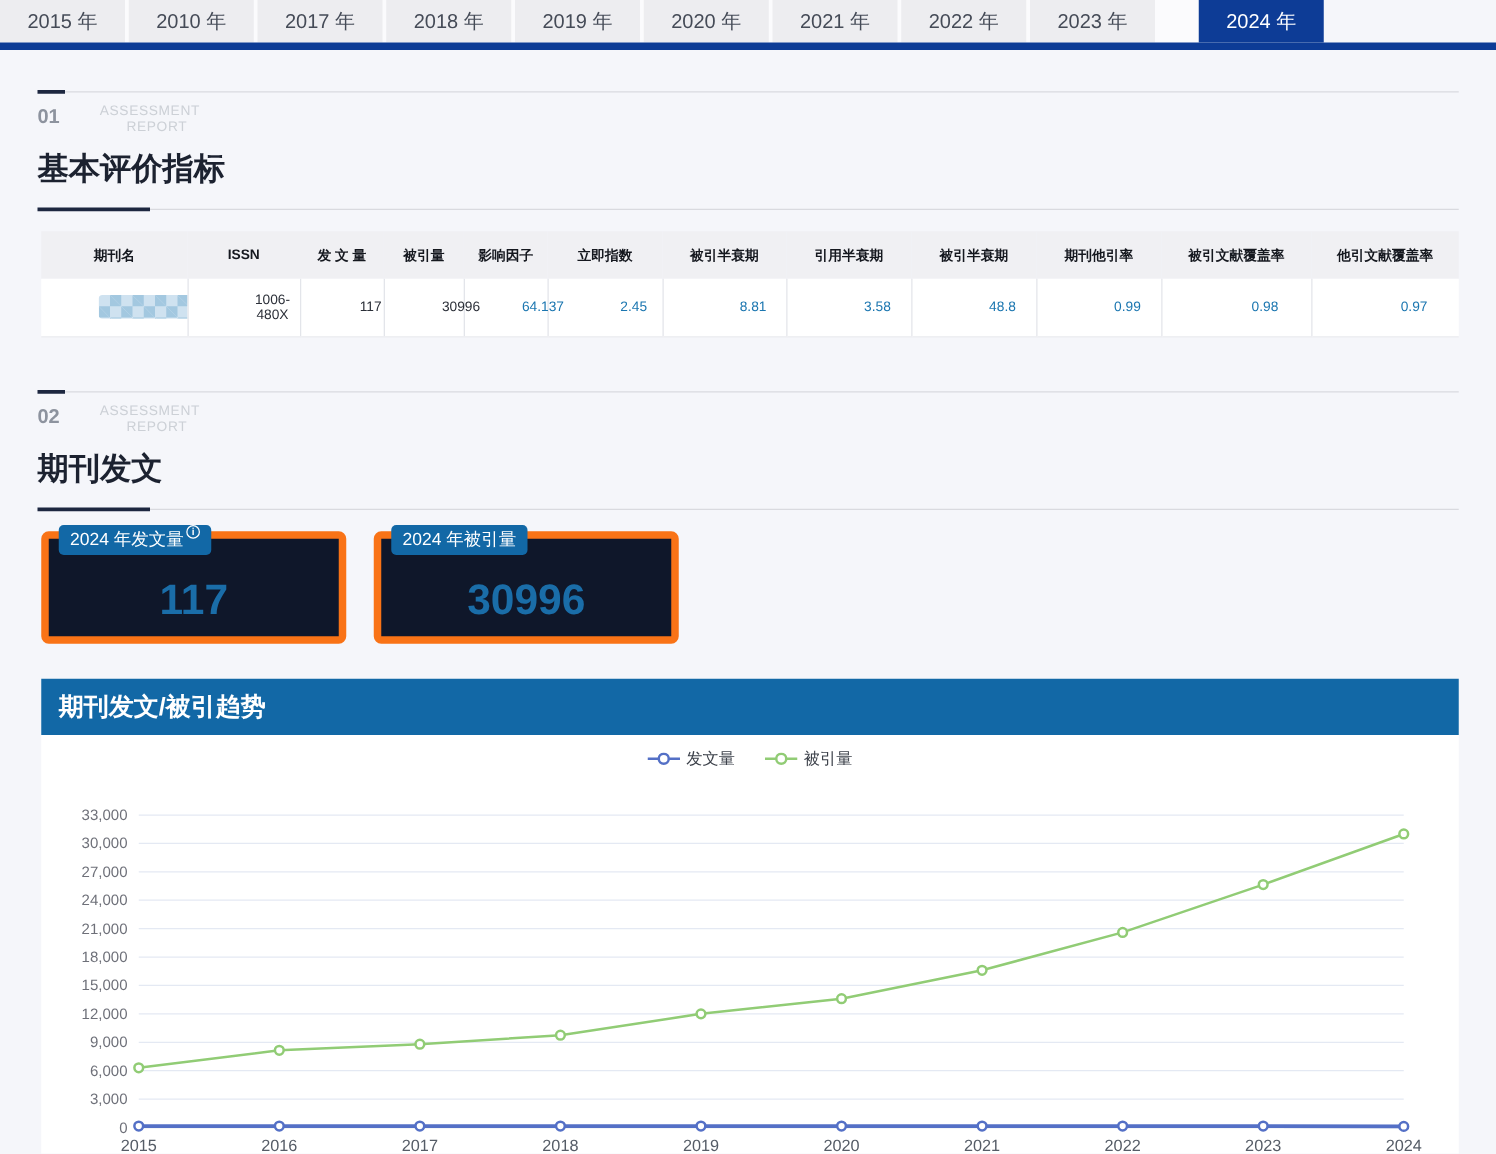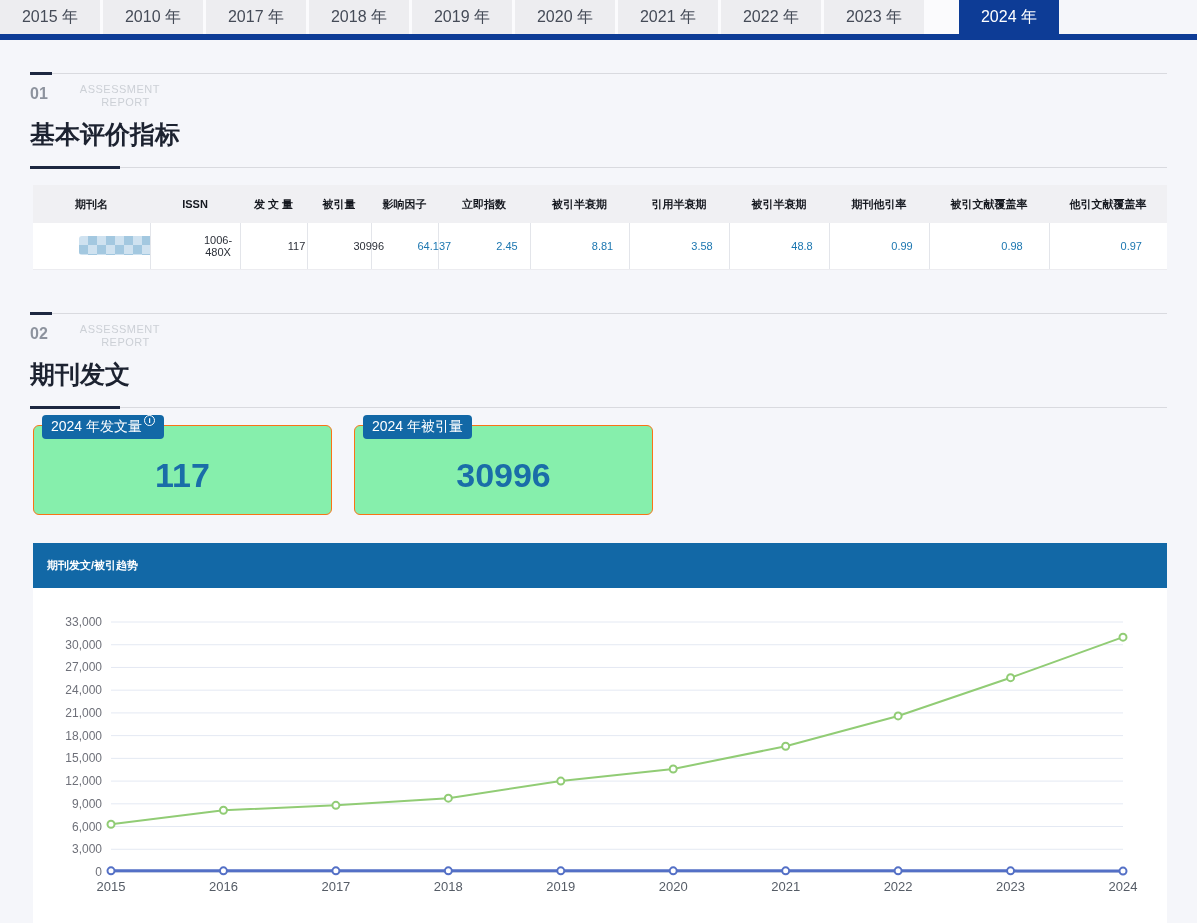--- a/index.html
+++ b/index.html
@@ -41,36 +41,36 @@
   .metrics-table td.blue { color:#1b76b0; }
   .redacted { width:100px; height:19px; margin:0 auto; border-radius:3px;
     background-color:#cfe2f0;
     background-image:
       linear-gradient(45deg,#a3c8e0 25%,transparent 25%,transparent 75%,#a3c8e0 75%),
       linear-gradient(45deg,#a3c8e0 25%,transparent 25%,transparent 75%,#a3c8e0 75%);
     background-position:0 0,9px 9px; background-size:18px 18px; }
 
   
   .cards { position:absolute; top:425px; left:33px; display:flex; gap:22px; }
-  .card { position:relative; width:299px; height:90px; background:#86efac;
-    border:1px solid #f97316; border-radius:6px; }
+  .card { position:relative; width:244px; height:90px; background:#0f172a;
+    border:6px solid #f97316; border-radius:6px; }
   .card-badge { position:absolute; top:-11px; left:8px; height:24px;
     background:#1268a6; color:#ffffff; font-size:14px; border-radius:4px;
     display:flex; align-items:flex-start; padding:3px 9px 0 9px; }
   .info-icon { display:inline-block; width:11px; height:11px; margin-left:2px;
     margin-top:-3px; border:1px solid #ffffff; border-radius:50%;
     font-size:8px; line-height:10px; text-align:center; font-weight:bold; }
   .card-value { position:absolute; left:0; right:0; top:30px; text-align:center;
     font-size:34px; font-weight:bold; color:#1a6da8; }
 
   
   .chart-panel { position:absolute; top:543px; left:33px; width:1134px; height:380px;
     background:#ffffff; }
   .chart-panel-header { height:45px; background:#1268a6; color:#ffffff;
-    font-size:11px; font-weight:bold; display:flex; align-items:center;
+    font-size:20px; font-weight:bold; display:flex; align-items:center;
     padding-left:14px; }
   .legend { height:30px; display:flex; align-items:center; justify-content:center;
     gap:24px; padding-top:8px; }
   .legend-item { display:flex; align-items:center; gap:5px; cursor:pointer; }
   .legend-label { font-size:13px; color:#3c414a; }
   .chart-svg-wrap { width:1134px; height:305px; }
 </style>
 </head>
 <body>
 
@@ -188,20 +188,36 @@
   <div class="card">
     <div class="card-badge">
       <span>2024 年被引量</span>
     </div>
     <div class="card-value">30996</div>
   </div>
 </div>
 
 <div class="chart-panel">
   <div class="chart-panel-header">期刊发文/被引趋势</div>
+  <div class="legend">
+    <div class="legend-item">
+      <svg class="legend-marker" width="26" height="10">
+        <line x1="0" y1="5" x2="26" y2="5" stroke-width="2" stroke="#5470c6"></line>
+        <circle cx="13" cy="5" r="4" fill="#ffffff" stroke-width="2" stroke="#5470c6"></circle>
+      </svg>
+      <span class="legend-label">发文量</span>
+    </div>
+    <div class="legend-item">
+      <svg class="legend-marker" width="26" height="10">
+        <line x1="0" y1="5" x2="26" y2="5" stroke-width="2" stroke="#91cc75"></line>
+        <circle cx="13" cy="5" r="4" fill="#ffffff" stroke-width="2" stroke="#91cc75"></circle>
+      </svg>
+      <span class="legend-label">被引量</span>
+    </div>
+  </div>
   <div class="chart-svg-wrap">
     <svg id="trend-svg" width="1134" height="305" xmlns="http://www.w3.org/2000/svg">
         <line x1="78" y1="284" x2="1090" y2="284" stroke="#ccd1da" stroke-width="1"></line>
         <text x="69" y="288" text-anchor="end" font-size="12" fill="#6e7079">0</text>
         <line x1="78" y1="261.27272727272725" x2="1090" y2="261.27272727272725" stroke="#e4e9f3" stroke-width="1"></line>
         <text x="69" y="265.27272727272725" text-anchor="end" font-size="12" fill="#6e7079">3,000</text>
         <line x1="78" y1="238.54545454545456" x2="1090" y2="238.54545454545456" stroke="#e4e9f3" stroke-width="1"></line>
         <text x="69" y="242.54545454545456" text-anchor="end" font-size="12" fill="#6e7079">6,000</text>
         <line x1="78" y1="215.8181818181818" x2="1090" y2="215.8181818181818" stroke="#e4e9f3" stroke-width="1"></line>
         <text x="69" y="219.8181818181818" text-anchor="end" font-size="12" fill="#6e7079">9,000</text>

